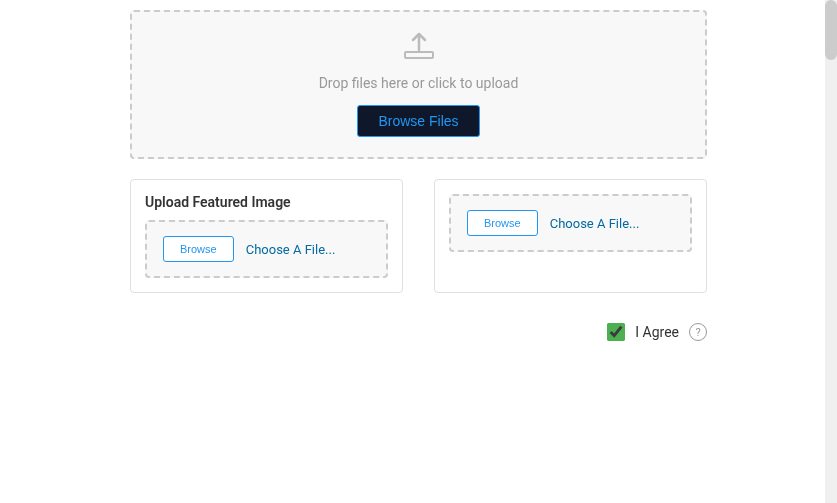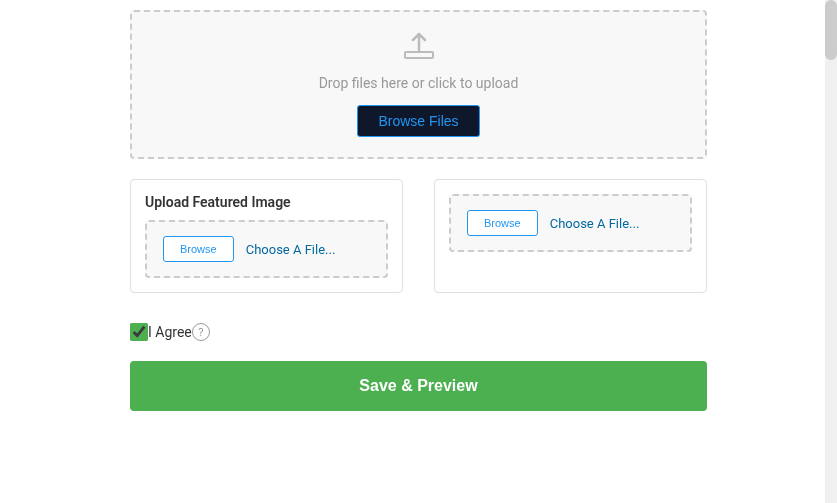--- a/index.html
+++ b/index.html
@@ -109,22 +109,24 @@
     }
 
     .choose-file-text {
       color: #0369a1;
       font-size: 13px;
     }
 
     .agree-section {
       display: flex;
       align-items: center;
+      gap: 10px;
       padding: 20px 130px;
       background: #fff;
+      justify-content: flex-end;
     }
 
     .agree-checkbox {
       width: 18px;
       height: 18px;
       accent-color: #4caf50;
       cursor: pointer;
     }
 
     .agree-label {
@@ -216,19 +218,18 @@
     </div>
 
   </div>
 
   <div class="agree-section">
     <input type="checkbox" class="agree-checkbox" checked="" style="">
     <span class="agree-label">I Agree</span>
     <span class="help-icon">?</span>
   </div>
 
-  <button class="save-preview-btn">Save &amp; Preview</button>
 
   <div class="scrollbar-track">
     <div class="scrollbar-thumb"></div>
   </div>
 
 </div>
 
 </body></html>

